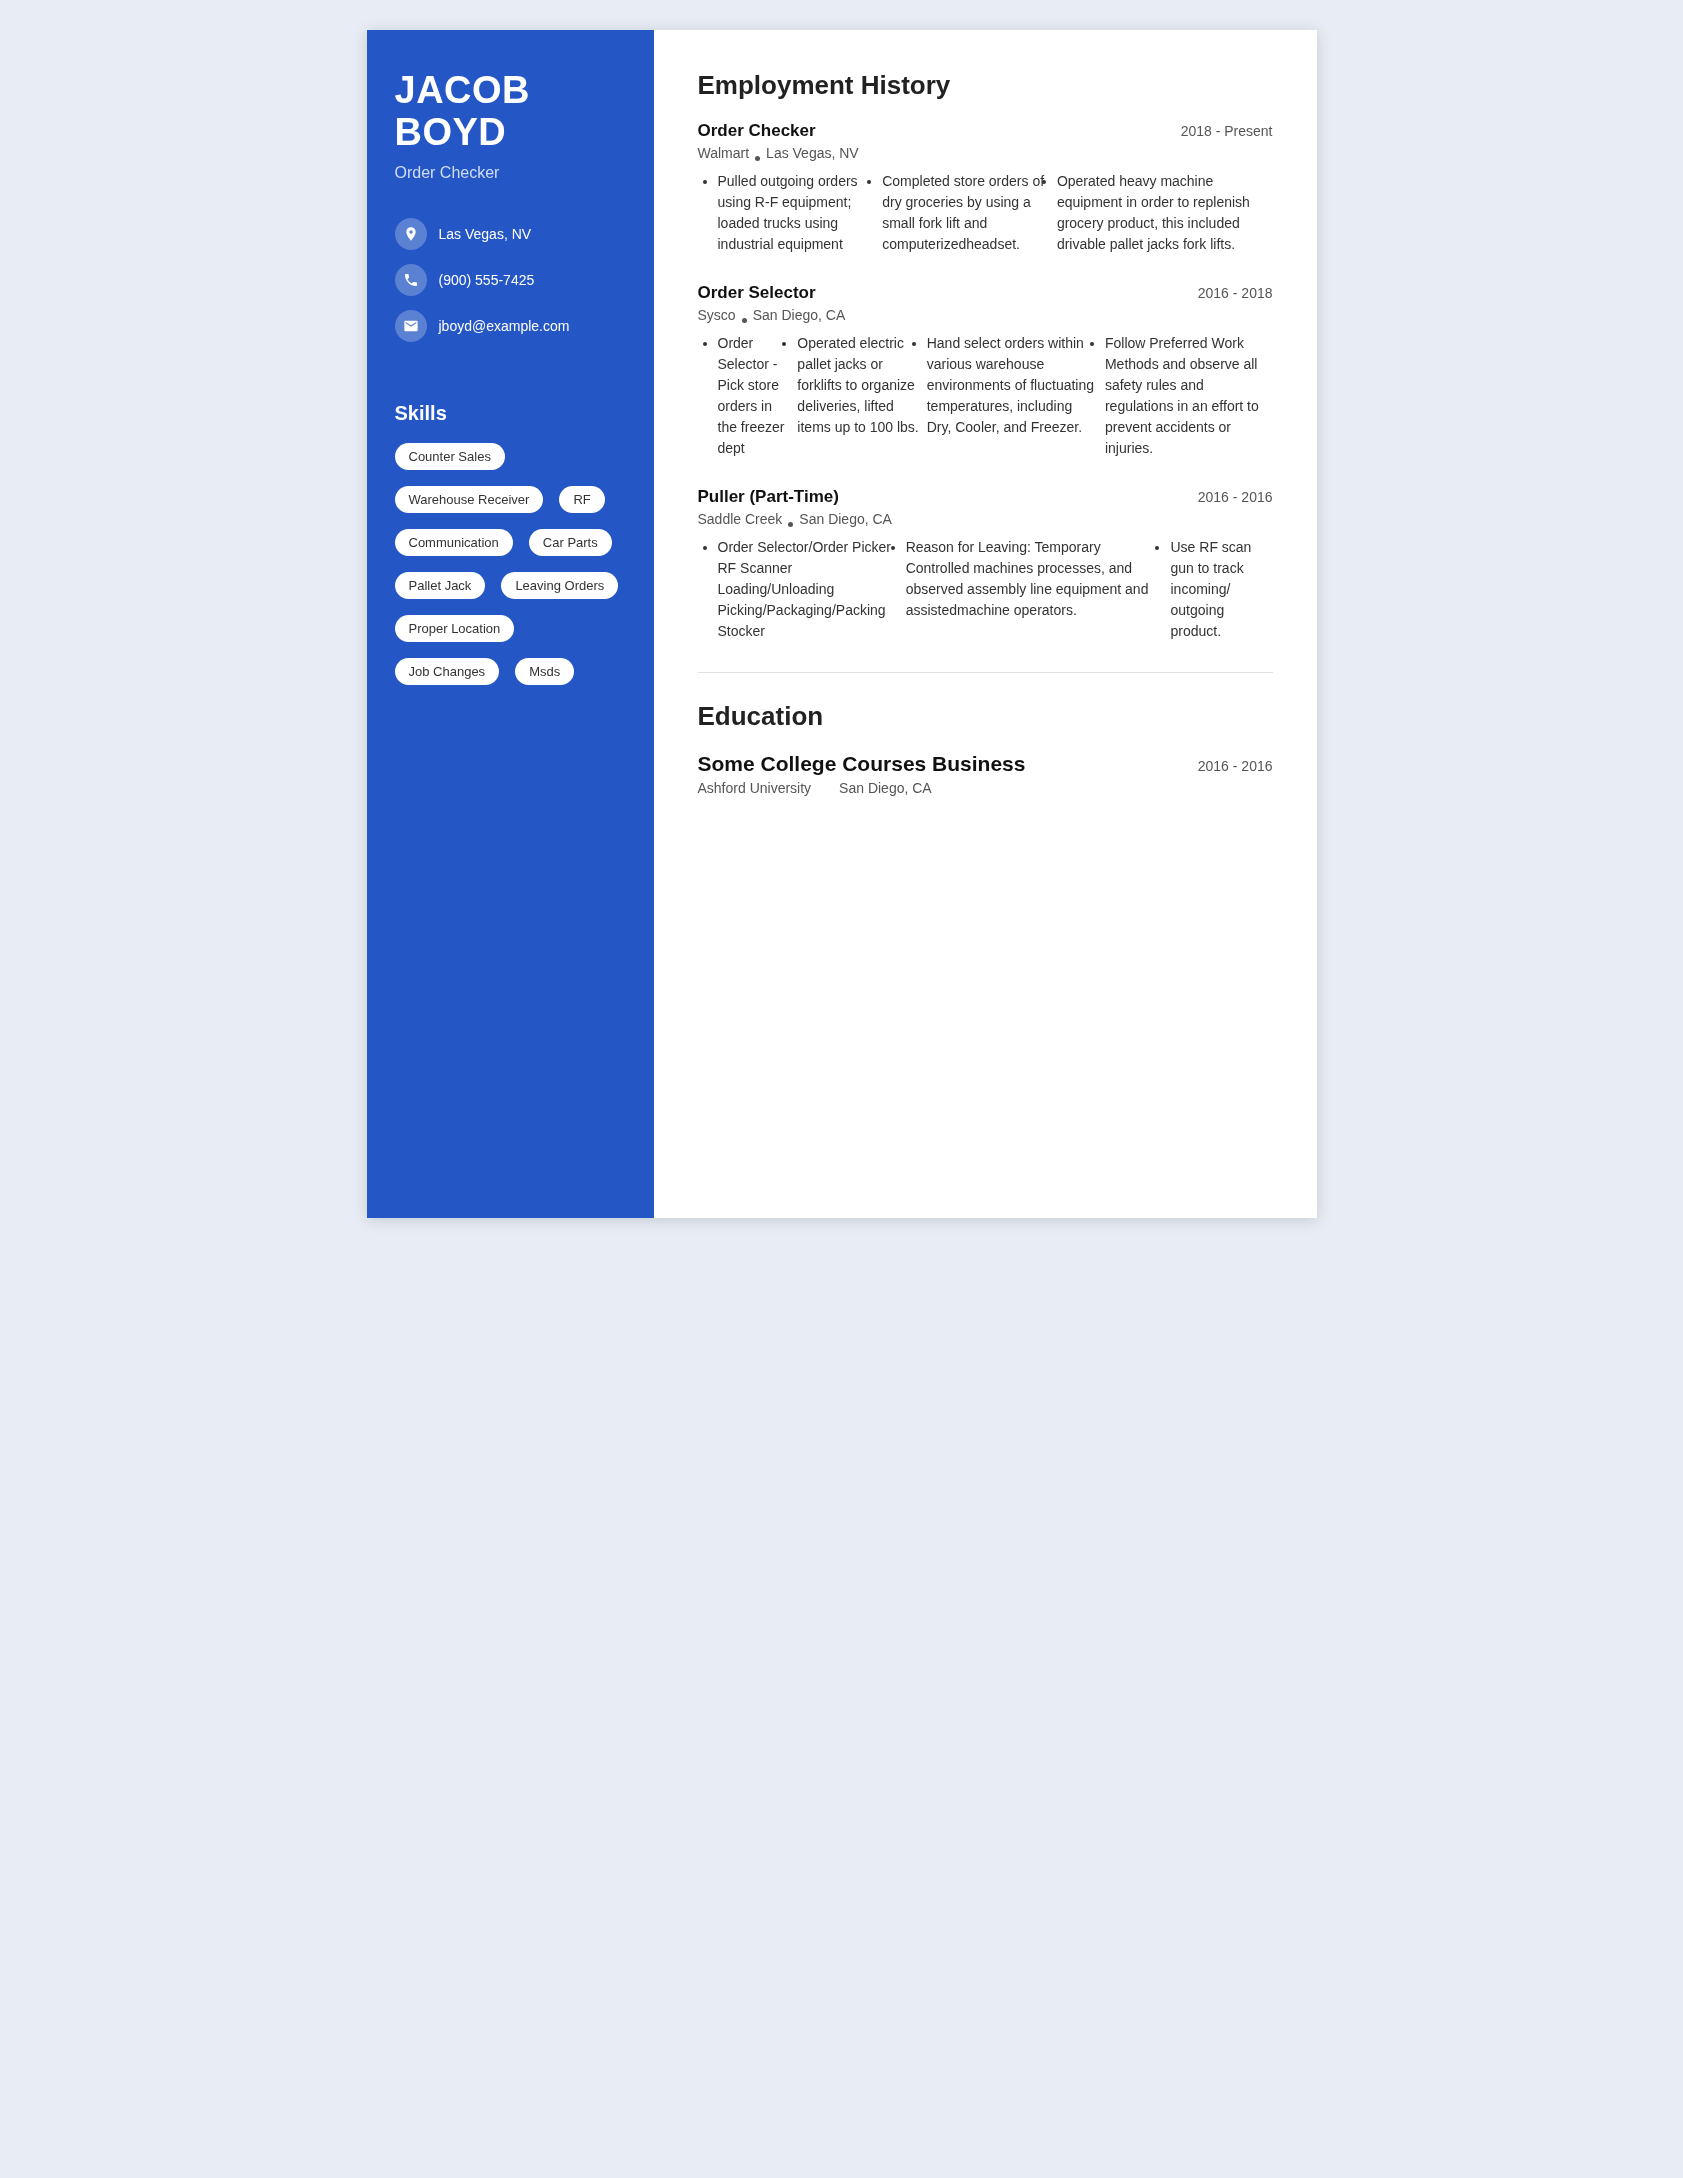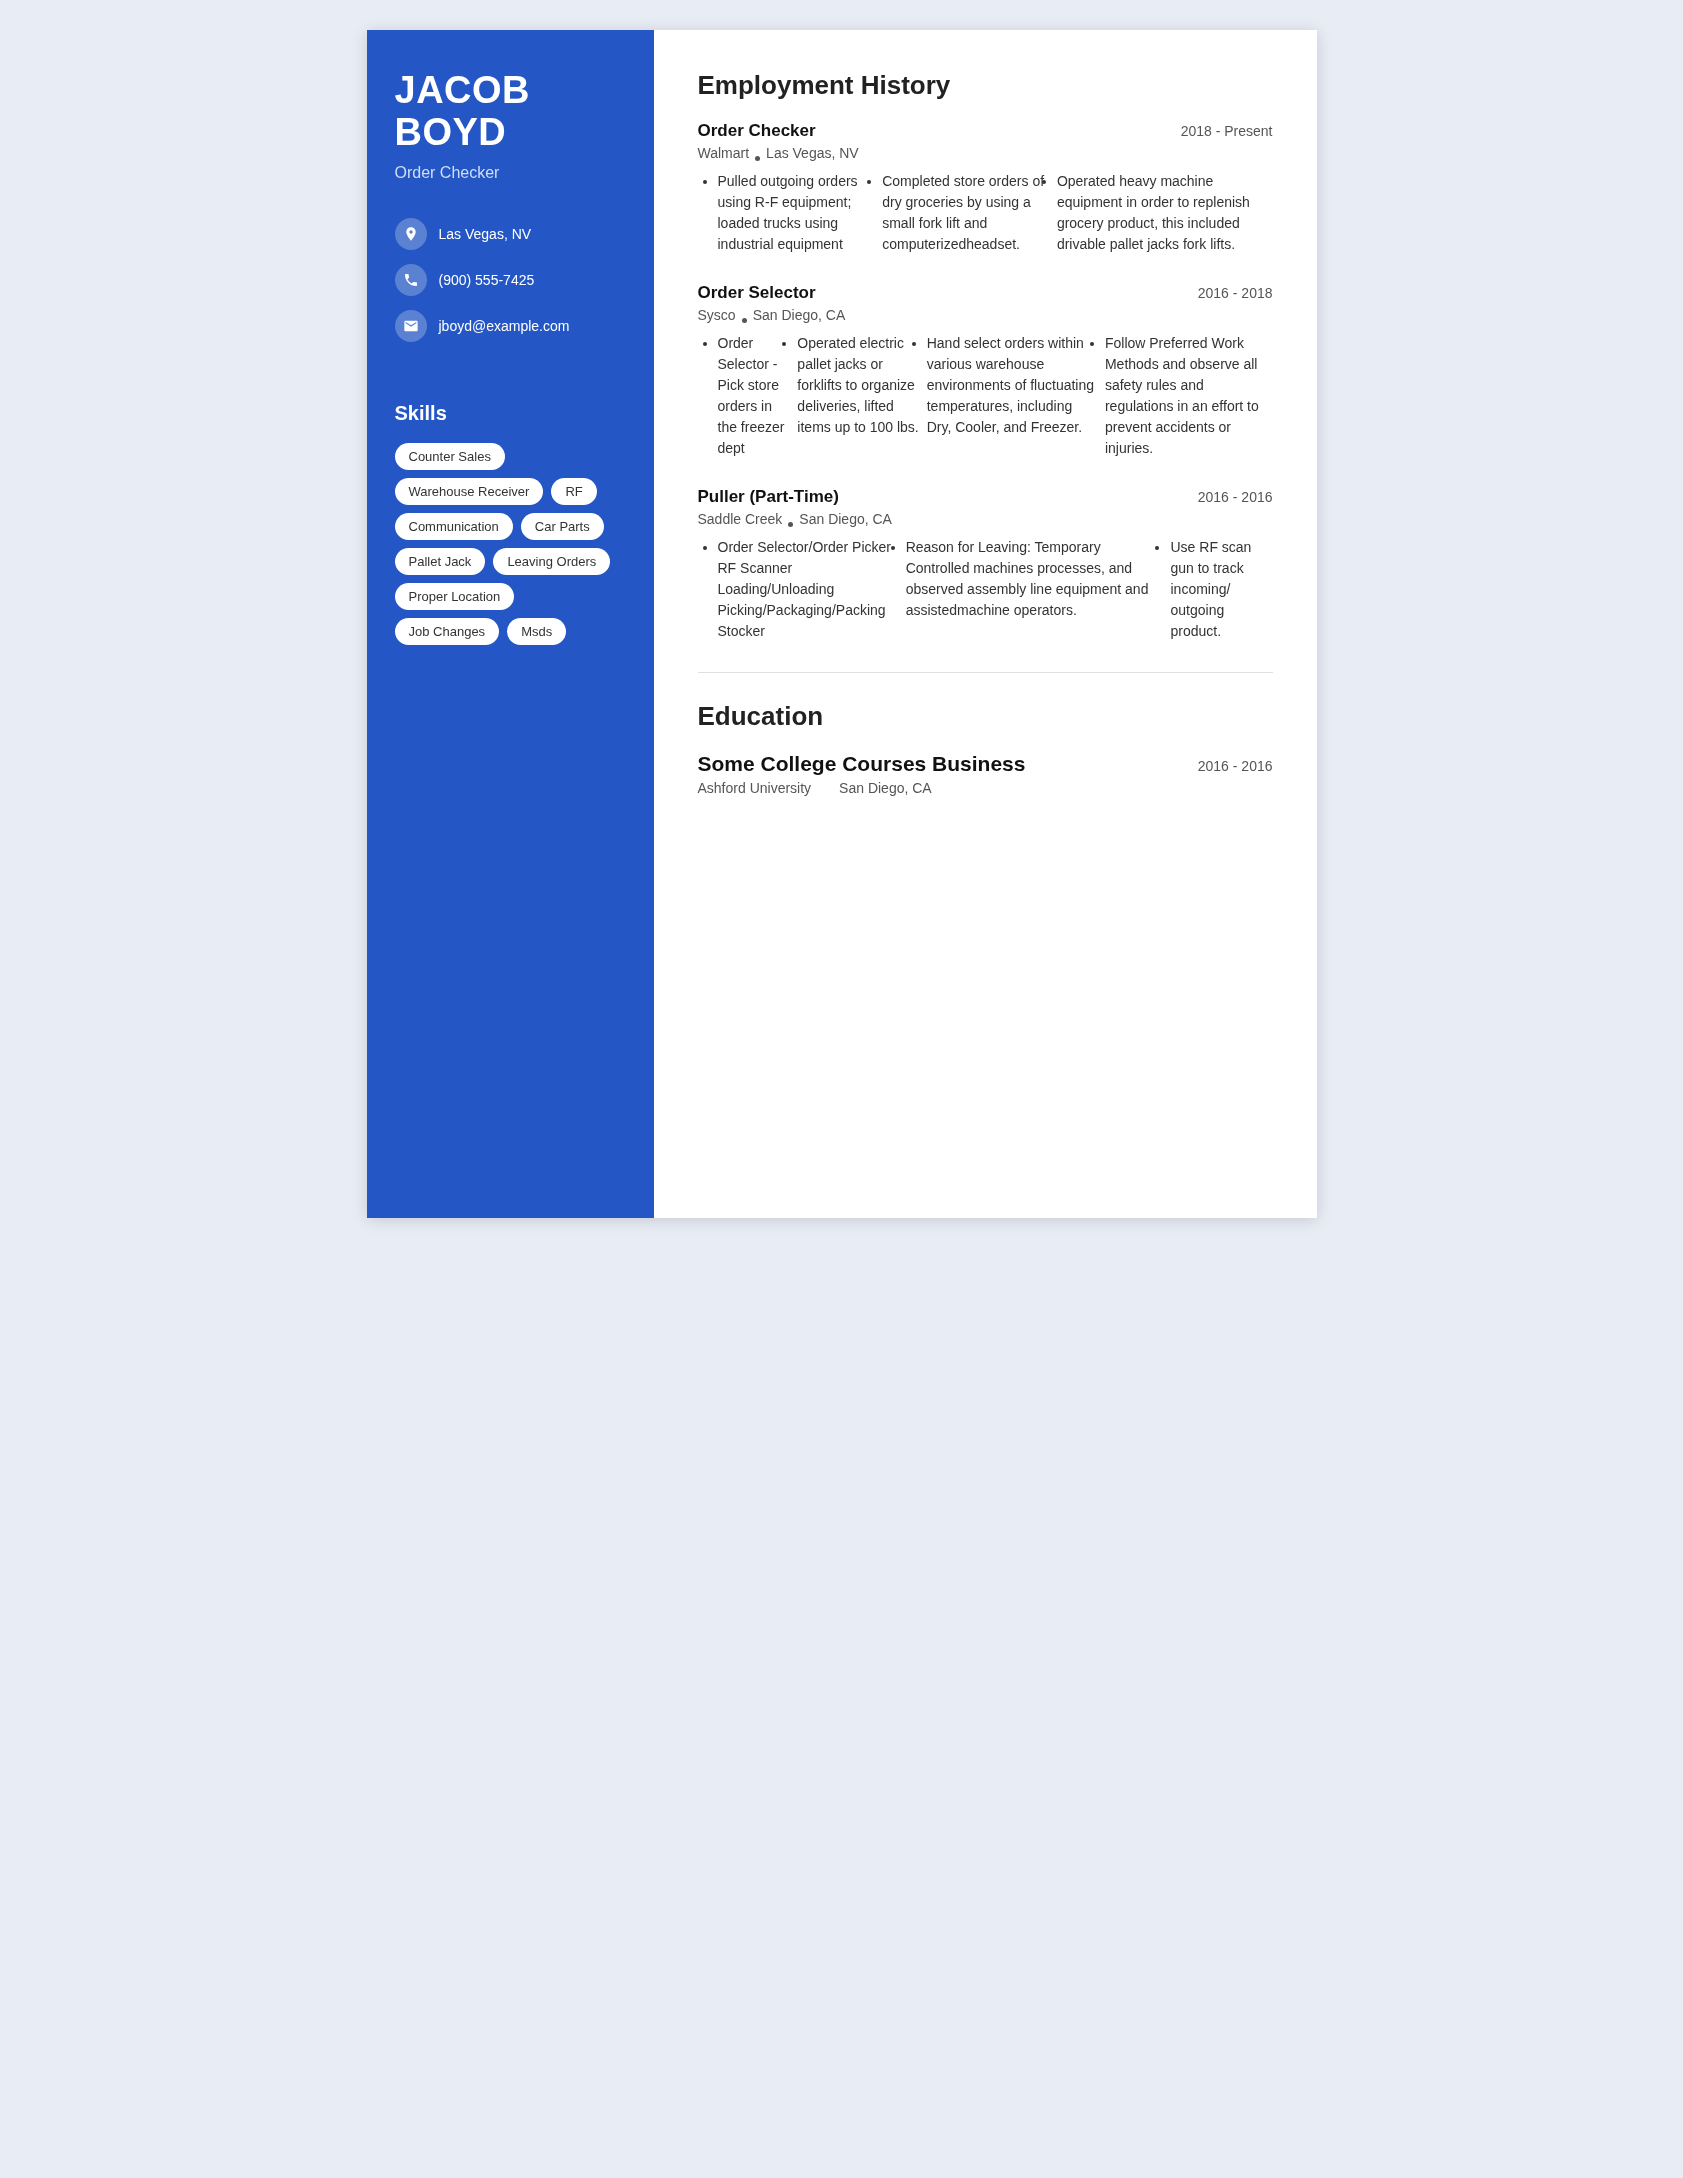--- a/index.html
+++ b/index.html
@@ -75,21 +75,21 @@
     }
     .skills-heading {
       font-size: 20px;
       font-weight: 700;
       color: #fff;
       margin-bottom: 18px;
     }
     .skills-tags {
       display: flex;
       flex-wrap: wrap;
-      gap: 8px;
+      gap: 16px;
       text-align: right;
     }
     .skill-tag {
       background: #fff;
       color: #333;
       border-radius: 20px;
       padding: 6px 14px;
       font-size: 13px;
       font-weight: 400;
     }

